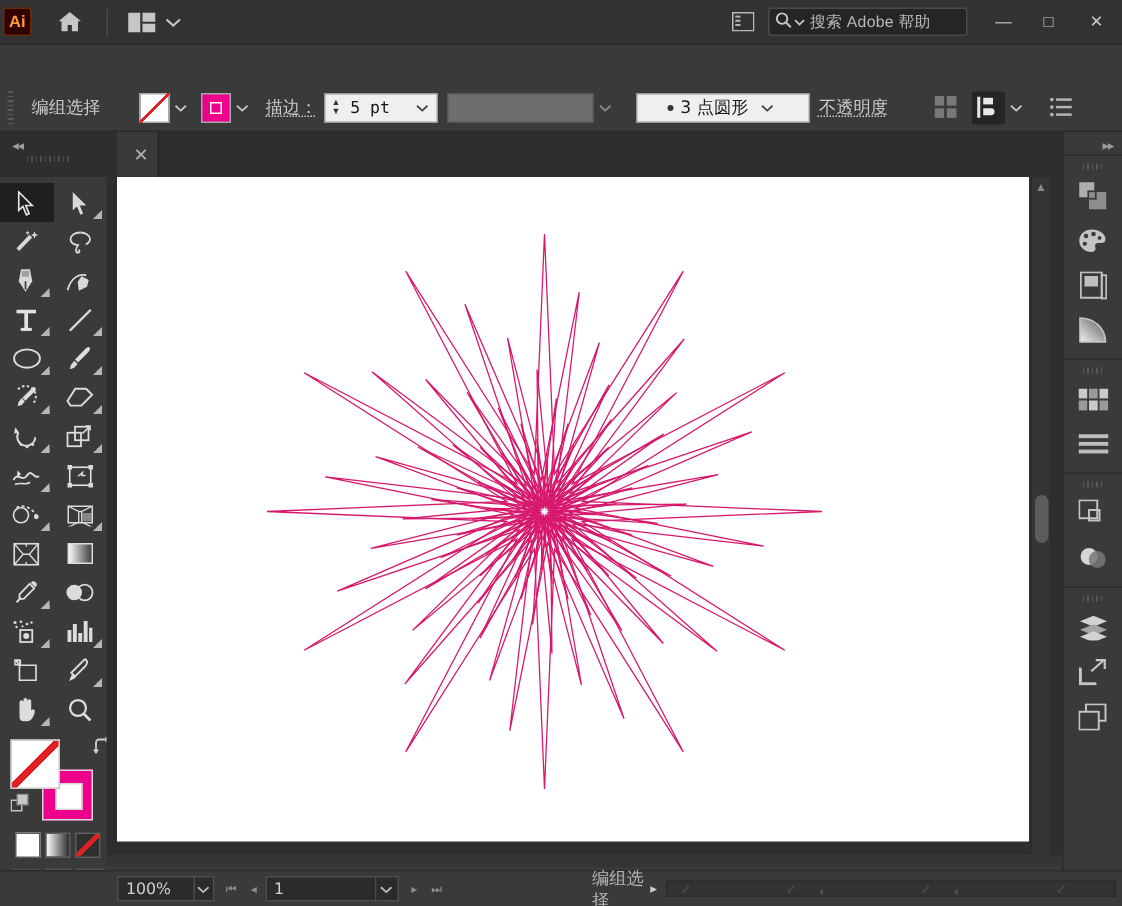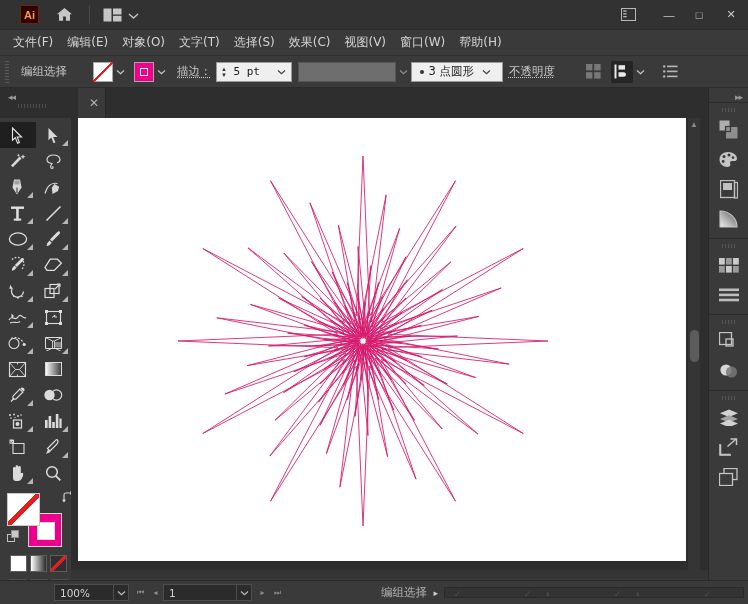--- a/index.html
+++ b/index.html
@@ -12,21 +12,21 @@
   }
   #app { position: relative; width: 748px; height: 604px; background: #3a3a3a; }
 
   
   .titlebar {
     position: absolute; left: 0; top: 0; width: 748px; height: 30px;
     background: #323232; display: flex; align-items: center;
     border-bottom: 1px solid #2b2b2b;
   }
   .ai-logo {
-    width: 19px; height: 19px; margin-left: 20px;
+    width: 19px; height: 19px; margin-left: 2px;
     background: #310000; border: 1px solid #6b2a07; border-radius: 2px;
     color: #ff9a3c; font-size: 11px; font-weight: bold;
     display: flex; align-items: center; justify-content: center;
     font-family: "Liberation Sans", sans-serif;
   }
   .home-icon { margin-left: 14px; width: 22px; height: 20px; display:flex; align-items:center; justify-content:center; }
   .tb-sep { width: 1px; height: 18px; background: #4a4a4a; margin-left: 14px; }
   .arrange-icon { margin-left: 13px; display:flex; align-items:center; }
   .chev { margin-left: 6px; }
   .titlebar-right { margin-left: auto; display: flex; align-items: center; height: 30px; }
@@ -80,21 +80,21 @@
     align-items: center; padding: 0 2px; margin-left: 4px;
   }
   .spinner { display:flex; flex-direction:column; align-items:center; justify-content:center;
              width: 11px; height: 18px; color:#333; }
   .spin-up, .spin-dn { font-size: 6px; line-height: 6px; }
   .stroke-value { color: #1a1a1a; font-size: 11px; font-family: "DejaVu Sans Mono", monospace;
                   width: 44px; text-align: left; padding-left: 4px; }
   .gray-field { width: 98px; height: 20px; background: #6e6e6e; border: 1px solid #555; }
   .profile-field {
     height: 20px; background: #efefef; border: 1px solid #9a9a9a; display:flex; align-items:center;
-    padding: 0 8px; margin-left: 0; gap: 5px; text-align: center;
+    padding: 0 20px; margin-left: 13px; gap: 5px; text-align: center;
   }
   .profile-dot { width:4px;height:4px;border-radius:50%;background:#333; }
   .profile-text { color:#1a1a1a; font-size: 11.5px; font-family:"DejaVu Sans",sans-serif; white-space:nowrap; }
   .cb-icon-btn { width: 22px; height: 22px; display:flex;align-items:center;justify-content:center; }
   .cb-icon-btn.active { background: #252525; border-radius: 2px; }
 
   
   .tabbar {
     position: absolute; left: 0; top: 88px; width: 748px; height: 30px; background: #2e2e2e;
   }
@@ -193,21 +193,21 @@
   .rd-grip { width: 14px; height: 4px; margin: 5px auto 2px auto;
     background: repeating-linear-gradient(to right, #575757 0 1px, transparent 1px 3px); }
   .rd-btn { height: 30px; display:flex; align-items:center; justify-content:center; }
 
   
   .statusbar {
     position: absolute; left: 0; bottom: 0; width: 748px; height: 24px; background: #3a3a3a;
     display: flex; align-items: center; border-top: 1px solid #2b2b2b;
   }
   .zoom-field {
-    margin-left: 54px; width: 60px; height: 17px; background: #2b2b2b; border: 1px solid #4d4d4d;
+    margin-left: 78px; width: 60px; height: 17px; background: #2b2b2b; border: 1px solid #4d4d4d;
     color: #cfcfcf; font-size: 10.5px; display:flex; align-items:center; padding-left:5px;
     font-family: "DejaVu Sans", sans-serif;
   }
   .sb-chev { width: 15px; height: 17px; display:flex;align-items:center;justify-content:center;
              background:#2b2b2b; border:1px solid #4d4d4d; border-left:none; }
   .nav-grp { display:flex; align-items:center; height: 17px; margin-left: 4px; }
   .nav-btn { width: 15px; height: 17px; display:flex;align-items:center;justify-content:center;
              color:#8e8e8e; font-size:8px; }
   .page-field { width: 74px; height: 17px; background:#2b2b2b; border:1px solid #4d4d4d;
                 color:#cfcfcf; font-size:10.5px; display:flex;align-items:center; padding-left:5px;
@@ -247,39 +247,42 @@
     </div>
     <div class="titlebar-right">
       <div class="panel-toggle-icon">
         <svg width="15" height="13" viewBox="0 0 15 13">
           <rect x="0.5" y="0.5" width="14" height="12" fill="none" stroke="#b8b8b8"></rect>
           <rect x="2.2" y="2.4" width="3.4" height="1.3" fill="#b8b8b8"></rect>
           <rect x="2.2" y="5.2" width="3.4" height="1.3" fill="#b8b8b8"></rect>
           <rect x="2.2" y="8" width="3.4" height="1.3" fill="#b8b8b8"></rect>
         </svg>
       </div>
+      <div class="searchbox">
+        <span>
+          <svg width="11" height="11" viewBox="0 0 11 11">
+              <circle cx="4.4" cy="4.4" r="3.5" stroke="#c8c8c8" stroke-width="1.3" fill="none"></circle>
+              <path d="M7.2 7.2l3 3" stroke="#c8c8c8" stroke-width="1.3"></path>
+            </svg>
+        </span>
+        <span style="margin-left:1px">
+          <svg width="8" height="6" viewBox="0 0 8 6">
+              <path d="M1 1.4l3 3 3-3" stroke="#c8c8c8" stroke-width="1.2" fill="none"></path>
+            </svg>
+        </span>
+        <span class="search-placeholder">搜索 Adobe 帮助</span>
+      </div>
       <div class="wbtns">
         <div class="wbtn">—</div>
         <div class="wbtn">□</div>
         <div class="wbtn">✕</div>
       </div>
     </div>
   </div>
 
-  <div class="menubar">
-    <div class="menu-item">文件(F)</div>
-    <div class="menu-item">编辑(E)</div>
-    <div class="menu-item">对象(O)</div>
-    <div class="menu-item">文字(T)</div>
-    <div class="menu-item">选择(S)</div>
-    <div class="menu-item">效果(C)</div>
-    <div class="menu-item">视图(V)</div>
-    <div class="menu-item">窗口(W)</div>
-    <div class="menu-item">帮助(H)</div>
-  </div>
 
   <div class="controlbar">
     <div class="grip"></div>
     <div class="cb-label" style="margin-left:8px">编组选择</div>
 
     <div class="swatch-wrap" style="margin-left:26px">
       <div class="swatch none"></div>
       <div class="mini-chev">
         <svg width="9" height="6" viewBox="0 0 9 6">
             <path d="M1 1.5l3.5 3.2L8 1.5" stroke="#c6c6c6" stroke-width="1.2" fill="none"></path>

